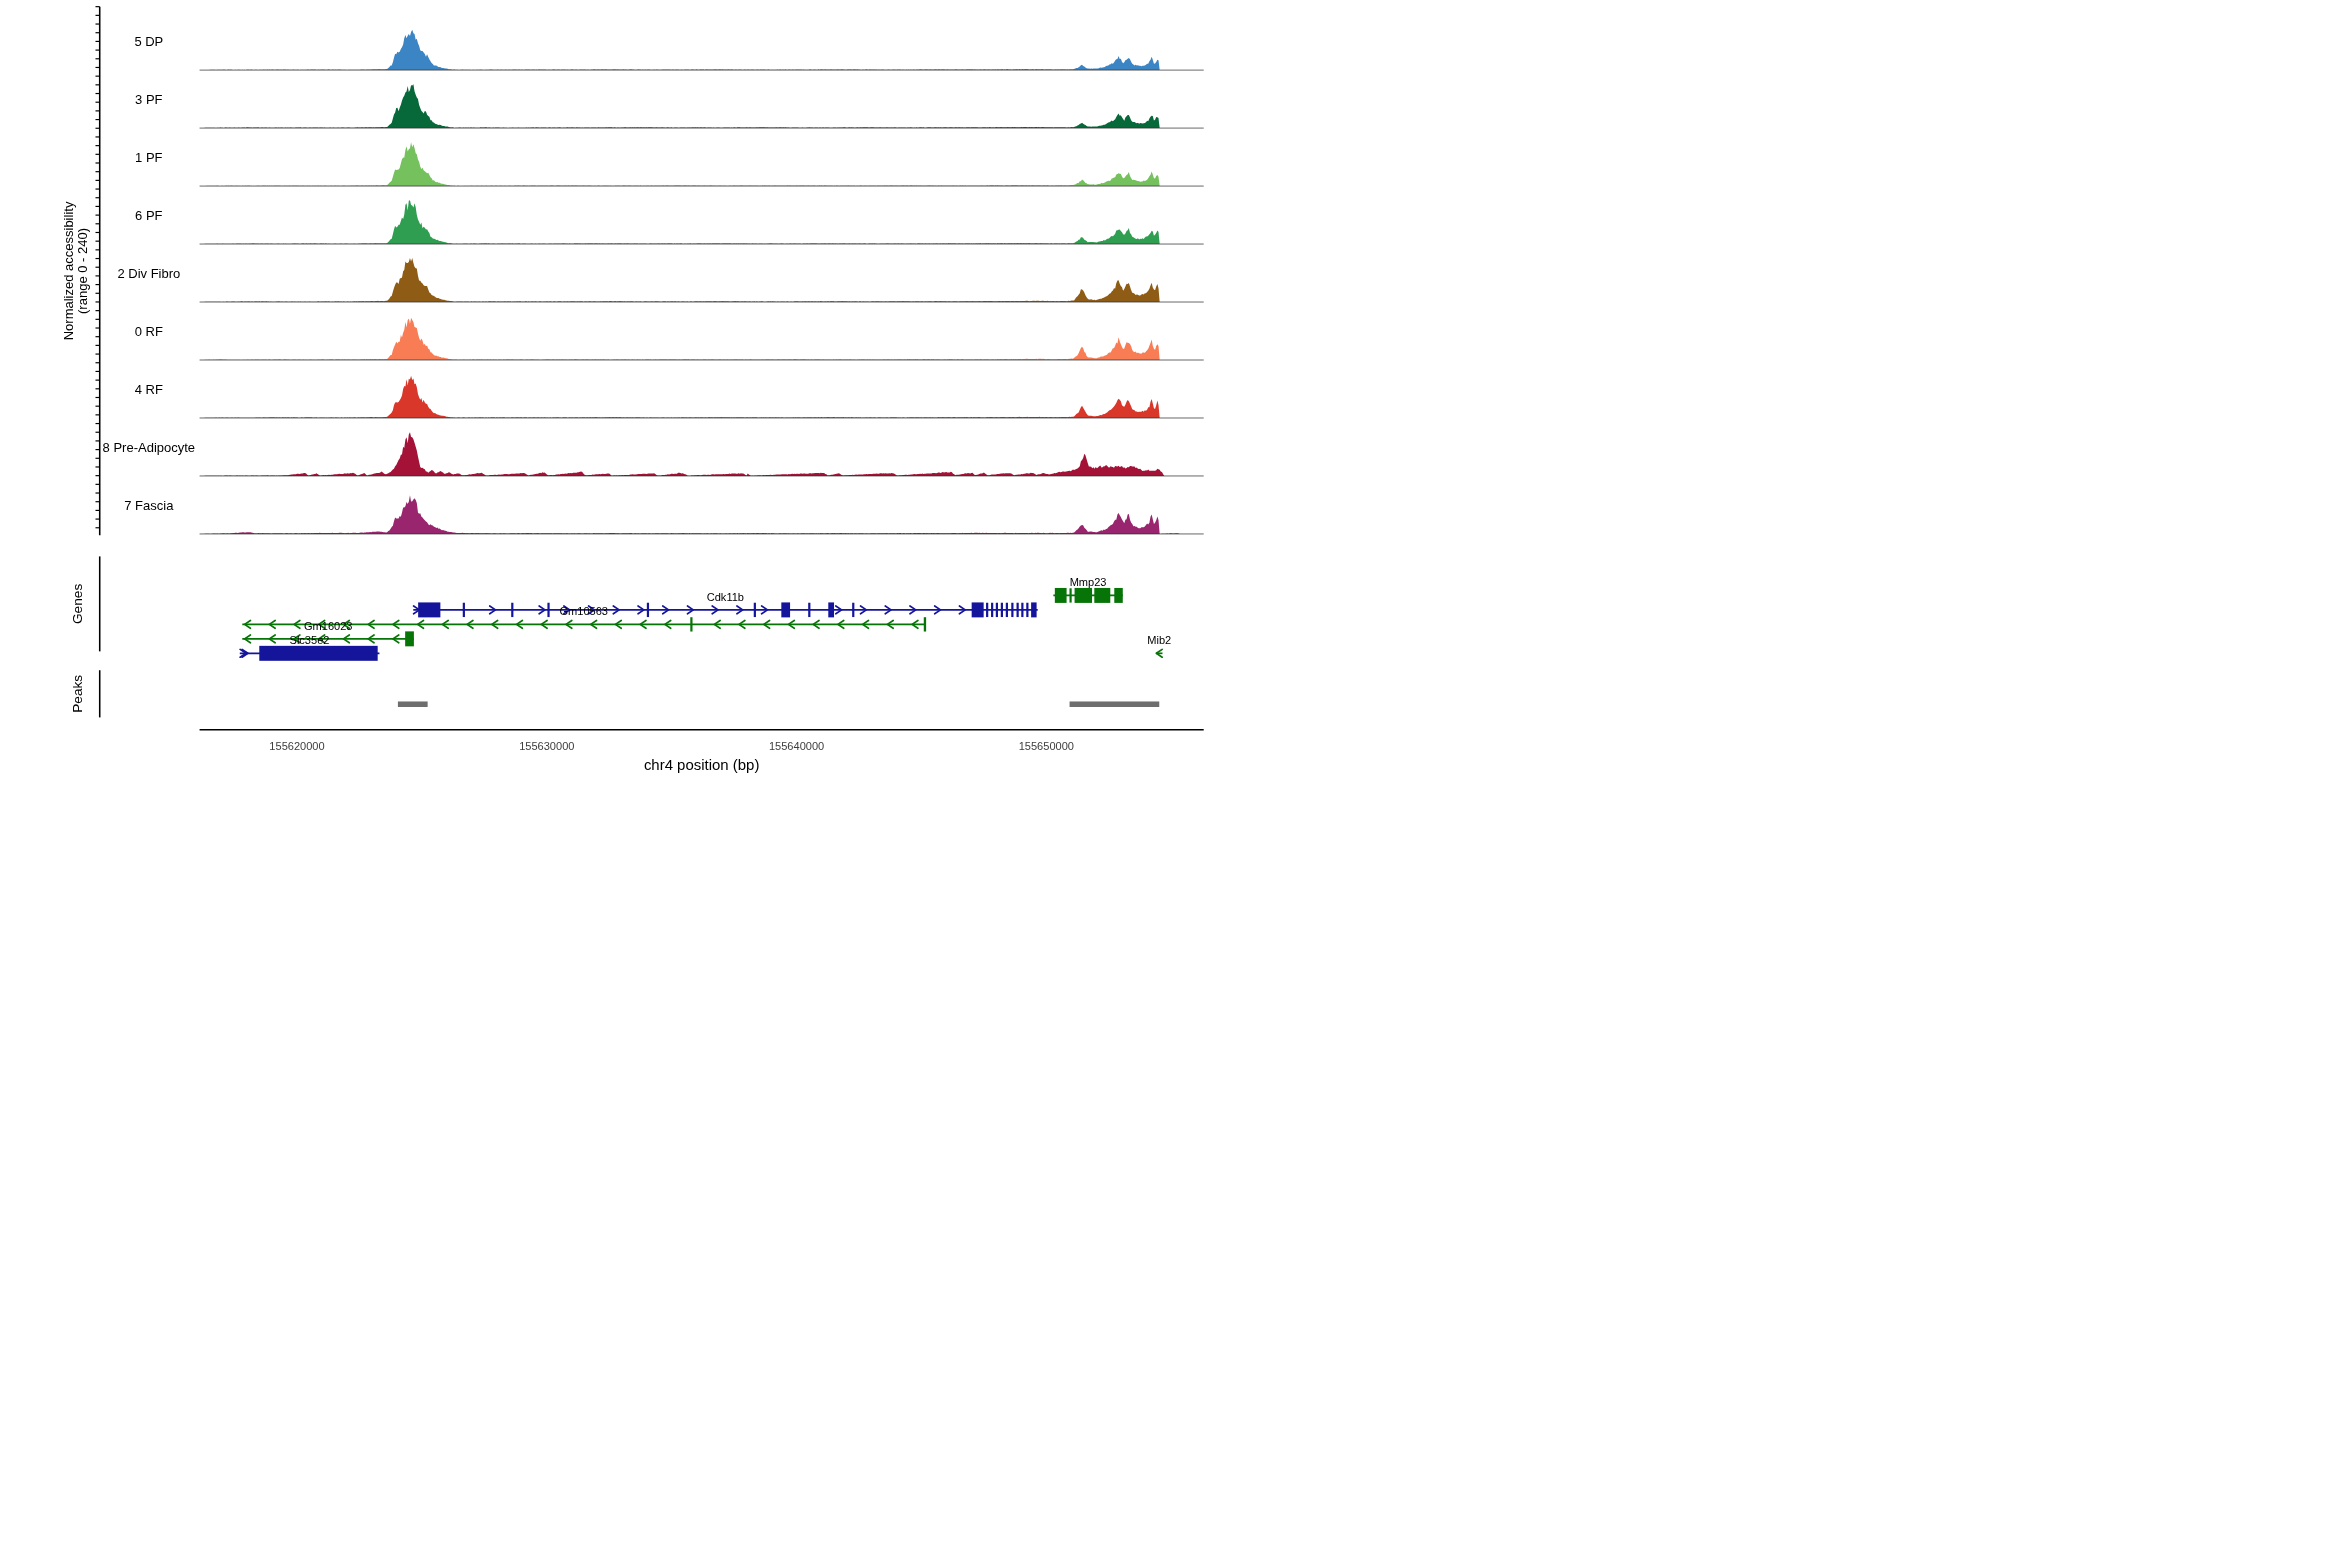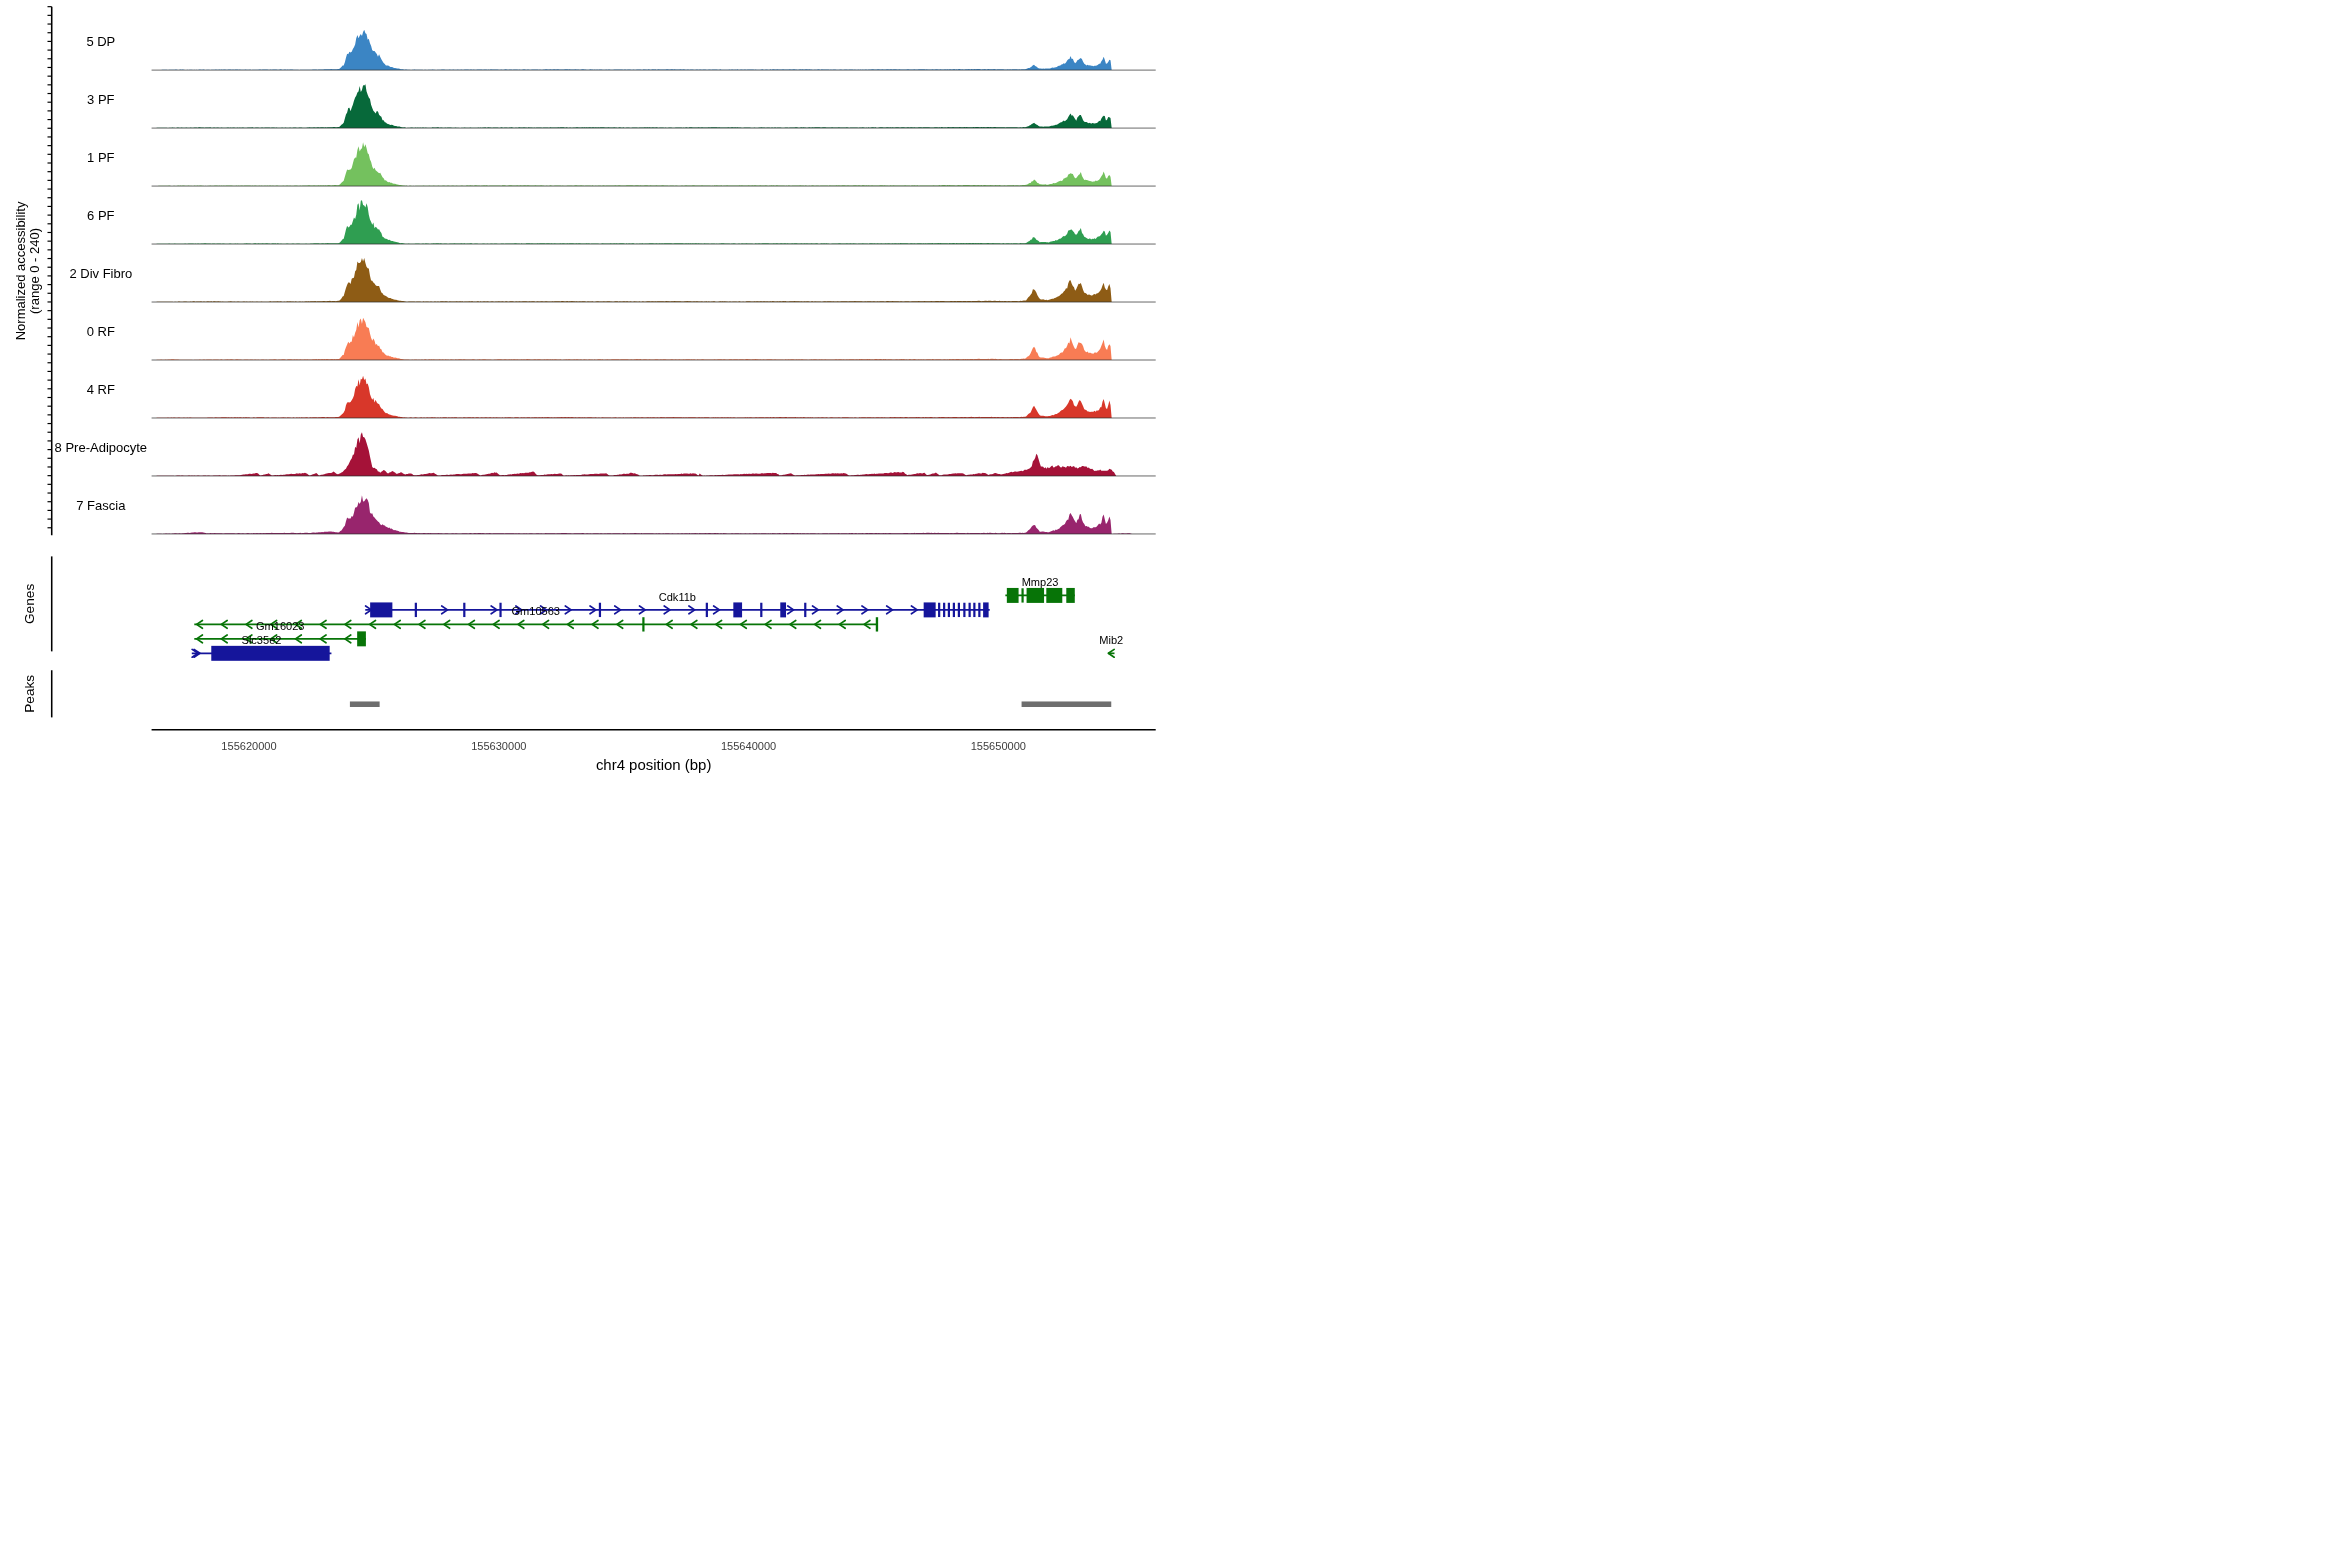--- a/index.html
+++ b/index.html
@@ -1,16 +1,16 @@
 <!DOCTYPE html>
 <html style="font-size:10.4px"><head>
 <meta charset="utf-8">
 <style>
   html,body{margin:0;padding:0;background:#ffffff;}
-  #figure-wrap{position:relative;width:1171px;height:781px;background:#ffffff;overflow:hidden;}
+  #figure-wrap{position:relative;width:1171px;height:781px;background:#ffffff;overflow:hidden;padding-left:48px;}
   svg{display:block;}
   text{font-family:"Liberation Sans","DejaVu Sans",sans-serif;}
   .track-label{font-size:20px;fill:#000000;}
   .gene-label{font-size:17px;fill:#000000;}
   .axis-tick-label{font-size:17px;fill:#3d3d3d;}
   .axis-title{font-size:23px;fill:#000000;}
   .side-label{font-size:21px;fill:#000000;}
 </style>
 </head>
 <body>

